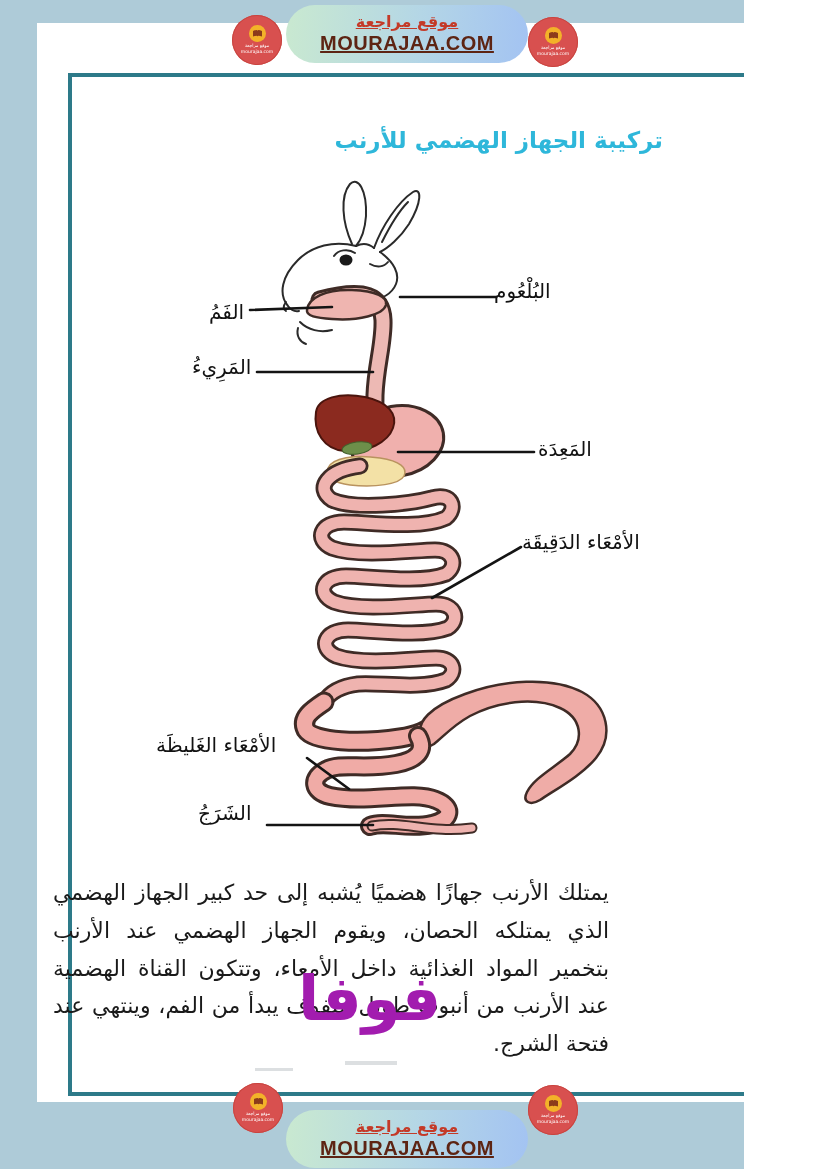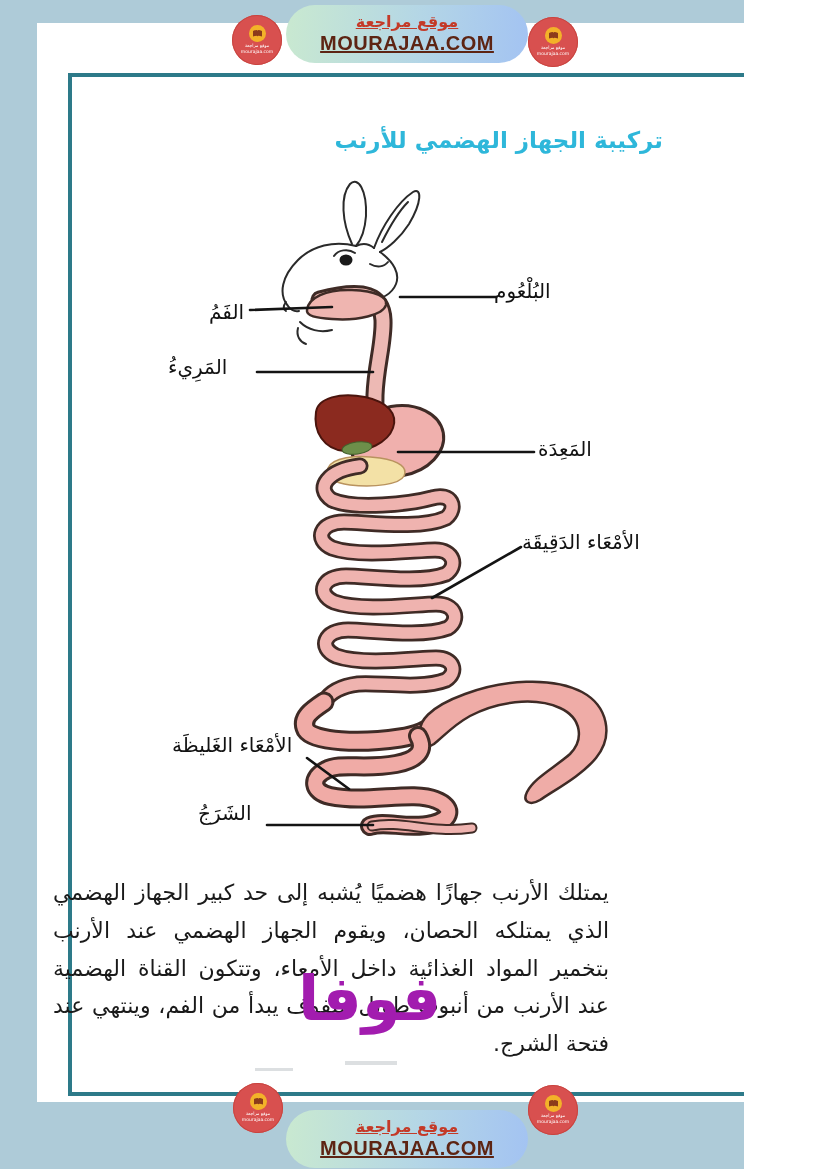--- a/index.html
+++ b/index.html
@@ -19,24 +19,24 @@
   .badge{position:absolute;width:50px;height:50px;border-radius:50%;background:#d8504f;
         display:flex;flex-direction:column;align-items:center;justify-content:center;gap:1px;box-shadow:0 0 0 1px #c8443f inset;}
   .badge .dot{width:17px;height:17px;border-radius:50%;background:#f3b229;display:flex;align-items:center;justify-content:center;}
   .badge .btxt{font-size:4.5px;color:#ffffff;text-align:center;line-height:1.35;direction:rtl;}
 
   .doc-title{position:absolute;right:81px;top:127px;color:#2eb7da;font-weight:bold;font-size:23px;direction:rtl;}
 
   .dlabel{position:absolute;font-size:20px;color:#121212;direction:rtl;white-space:nowrap;line-height:1.35;}
   .lbl-pharynx{left:484px;top:278px;margin-left:10px;}
   .lbl-mouth{left:193px;top:299px;margin-left:16px;}
-  .lbl-esophagus{left:168px;top:354px;}
+  .lbl-esophagus{left:192px;top:354px;}
   .lbl-stomach{left:538px;top:436px;}
   .lbl-small{left:522px;top:529px;text-align:center;}
-  .lbl-large{left:172px;top:732px;}
+  .lbl-large{left:156px;top:732px;}
   .lbl-anus{left:198px;top:800px;text-align:center;}
 
   .diagram-svg{position:absolute;left:120px;top:170px;width:560px;height:700px;}
 
   .paragraph{position:absolute;right:135px;top:874px;width:556px;direction:rtl;text-align:justify;
         font-size:22px;line-height:1.72;color:#1a1a1a;}
   .stamp-word{position:absolute;left:298px;top:962px;font-size:62px;font-weight:bold;color:#a21caf;direction:rtl;}
   .faint-a{position:absolute;left:255px;top:1068px;width:38px;height:3px;background:#9aa4a8;opacity:.35;}
   .faint-b{position:absolute;left:345px;top:1061px;width:52px;height:4px;background:#9aa4a8;opacity:.35;}
 </style>

